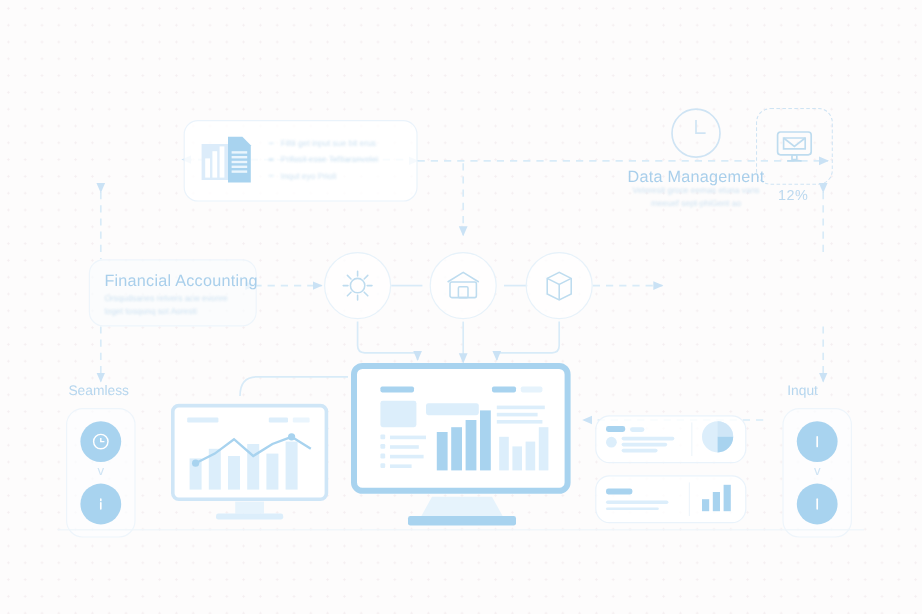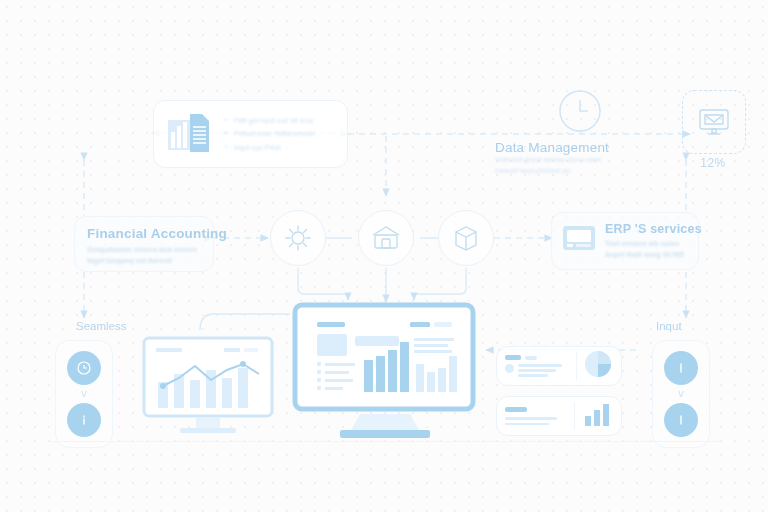--- a/index.html
+++ b/index.html
@@ -36,21 +36,20 @@
     background:rgba(255,255,255,.82);
     border:1.2px solid #eaf3fb;
     border-radius:12px;
     box-sizing:border-box;
   }
   .card-soft{
     background:rgba(250,252,254,.7);
     border:1.2px solid #eef5fb;
     border-radius:12px;
     box-sizing:border-box;
-    font-weight:bold;
   }
 
   .ttl{
     font-size:13.5px;color:#a9cfeb;letter-spacing:.2px;
     filter:blur(.5px);white-space:nowrap;
   }
   .sub{
     font-size:7px;color:#cfe3f2;line-height:1.55;
     filter:blur(.9px);
   }
@@ -136,21 +135,21 @@
 
     <path d="M200,330 Q200,314 214,314 L290,314" stroke-dasharray="none"></path>
 
     <path d="M636,350 L486,350" marker-end="url(#ah)"></path>
   </g>
 </svg>
 
 <div class="layer">
 
 
-  <div class="node" style="left:682px;top:90px;">
+  <div class="node" style="left:630px;top:90px;">
     <div class="badge">
       <svg width="34" height="30" viewBox="0 0 34 30" fill="none" stroke="#bedcef" stroke-width="1.4">
         <rect x="3" y="3" width="28" height="19" rx="2.5"></rect>
         <path d="M8 8 l9 7 l9 -7"></path>
           <path d="M8 8 h18 v9 h-18z"></path>
         <path d="M15 22 h4 v4 h-4z"></path>
           <path d="M11 27 h12"></path>
       </svg>
     </div>
     <div class="badge-label">12%</div>
@@ -173,53 +172,38 @@
         </g>
       </svg>
     </div>
     <ul class="bullet" style="margin:0;padding:0;">
       <li>Filtii get input sue bit erus</li>
       <li>Prifosit esse Tefitaranvelei</li>
       <li>Inqut eyo Prioli</li>
     </ul>
   </div>
 
-  <div class="node" style="left:495px;top:88px;width:170px;height:90px;text-align:left;">
+  <div class="node" style="left:495px;top:88px;width:170px;height:90px;text-align:center;">
     <div style="display:flex;justify-content:center;">
       <svg width="46" height="46" viewBox="0 0 46 46" fill="none" stroke="#cfe4f4" stroke-width="1.4">
         <circle cx="23" cy="23" r="20"></circle>
           <path d="M23 12 v11 h8"></path>
       </svg>
     </div>
     <div class="ttl" style="margin-top:6px;">Data Management</div>
     <div class="sub">Veteresit groce eemas etuna vans</div>
     <div class="sub">meeuef sept-phiGent ao</div>
   </div>
 
   <div class="node card-soft" style="left:74px;top:216px;width:140px;height:56px;padding:9px 12px;">
     <div class="ttl">Financial Accounting</div>
     <div class="sub" style="margin-top:4px;">Orsqudsanes retvers acw evonre</div>
     <div class="sub">toget tosqunq sot Aoresti</div>
   </div>
 
-  <div class="node card-soft" style="left:551px;top:212px;width:148px;height:58px;display:flex;align-items:center;gap:9px;padding:0 10px;">
-    <div style="flex:0 0 auto;">
-      <svg width="34" height="30" viewBox="0 0 34 30">
-        <rect x="1" y="2" width="32" height="24" rx="3" fill="#cfe6f7"></rect>
-        <rect x="5" y="6" width="24" height="12" rx="1.5" fill="#fff"></rect>
-        <rect x="5" y="20" width="6" height="3" rx="1" fill="#fff"></rect>
-        <rect x="14" y="20" width="15" height="3" rx="1" fill="#eaf5fd"></rect>
-      </svg>
-    </div>
-    <div style="min-width:0;">
-      <div class="ttl" style="font-size:12.5px;">ERP 'S services</div>
-      <div class="sub" style="margin-top:3px;">Thet erescre sts eulen</div>
-      <div class="sub">Aopet thatt snug 40.065</div>
-    </div>
-  </div>
 
   <div class="node circ" style="left:270px;top:210px;">
     <svg width="28" height="28" viewBox="0 0 28 28" fill="none" stroke="#bedcef" stroke-width="1.3">
       <circle cx="14" cy="14" r="6"></circle>
       <g stroke-linecap="round">
         <path d="M14 2 v4 M14 22 v4 M2 14 h4 M22 14 h4"></path>
         <path d="M5.5 5.5 l3 3 M19.5 19.5 l3 3 M22.5 5.5 l-3 3 M8.5 19.5 l-3 3"></path>
       </g>
     </svg>
   </div>
@@ -231,21 +215,21 @@
     </svg>
   </div>
   <div class="node circ" style="left:438px;top:210px;">
     <svg width="28" height="28" viewBox="0 0 28 28" fill="none" stroke="#bedcef" stroke-width="1.3">
       <path d="M4 8 L14 3 L24 8 L24 21 L14 26 L4 21 Z"></path>
       <path d="M4 8 L14 13 L24 8"></path>
         <path d="M14 13 v13"></path>
     </svg>
   </div>
 
-  <div class="sidelabel" style="left:57px;top:320px;margin-left:19px;">Seamless</div>
+  <div class="sidelabel" style="left:57px;top:320px;">Seamless</div>
   <div class="node stack" style="left:55px;top:340px;">
     <div class="dot">
       <svg width="16" height="16" viewBox="0 0 16 16" fill="none" stroke="#fff" stroke-width="1.2">
           <circle cx="8" cy="8" r="6"></circle>
           <path d="M8 5 v3 h3"></path>
         </svg>
     </div>
     <div class="chev">v</div>
     <div class="dot">
       <svg width="16" height="16" viewBox="0 0 16 16" stroke="#fff" stroke-width="1.4" stroke-linecap="round">

